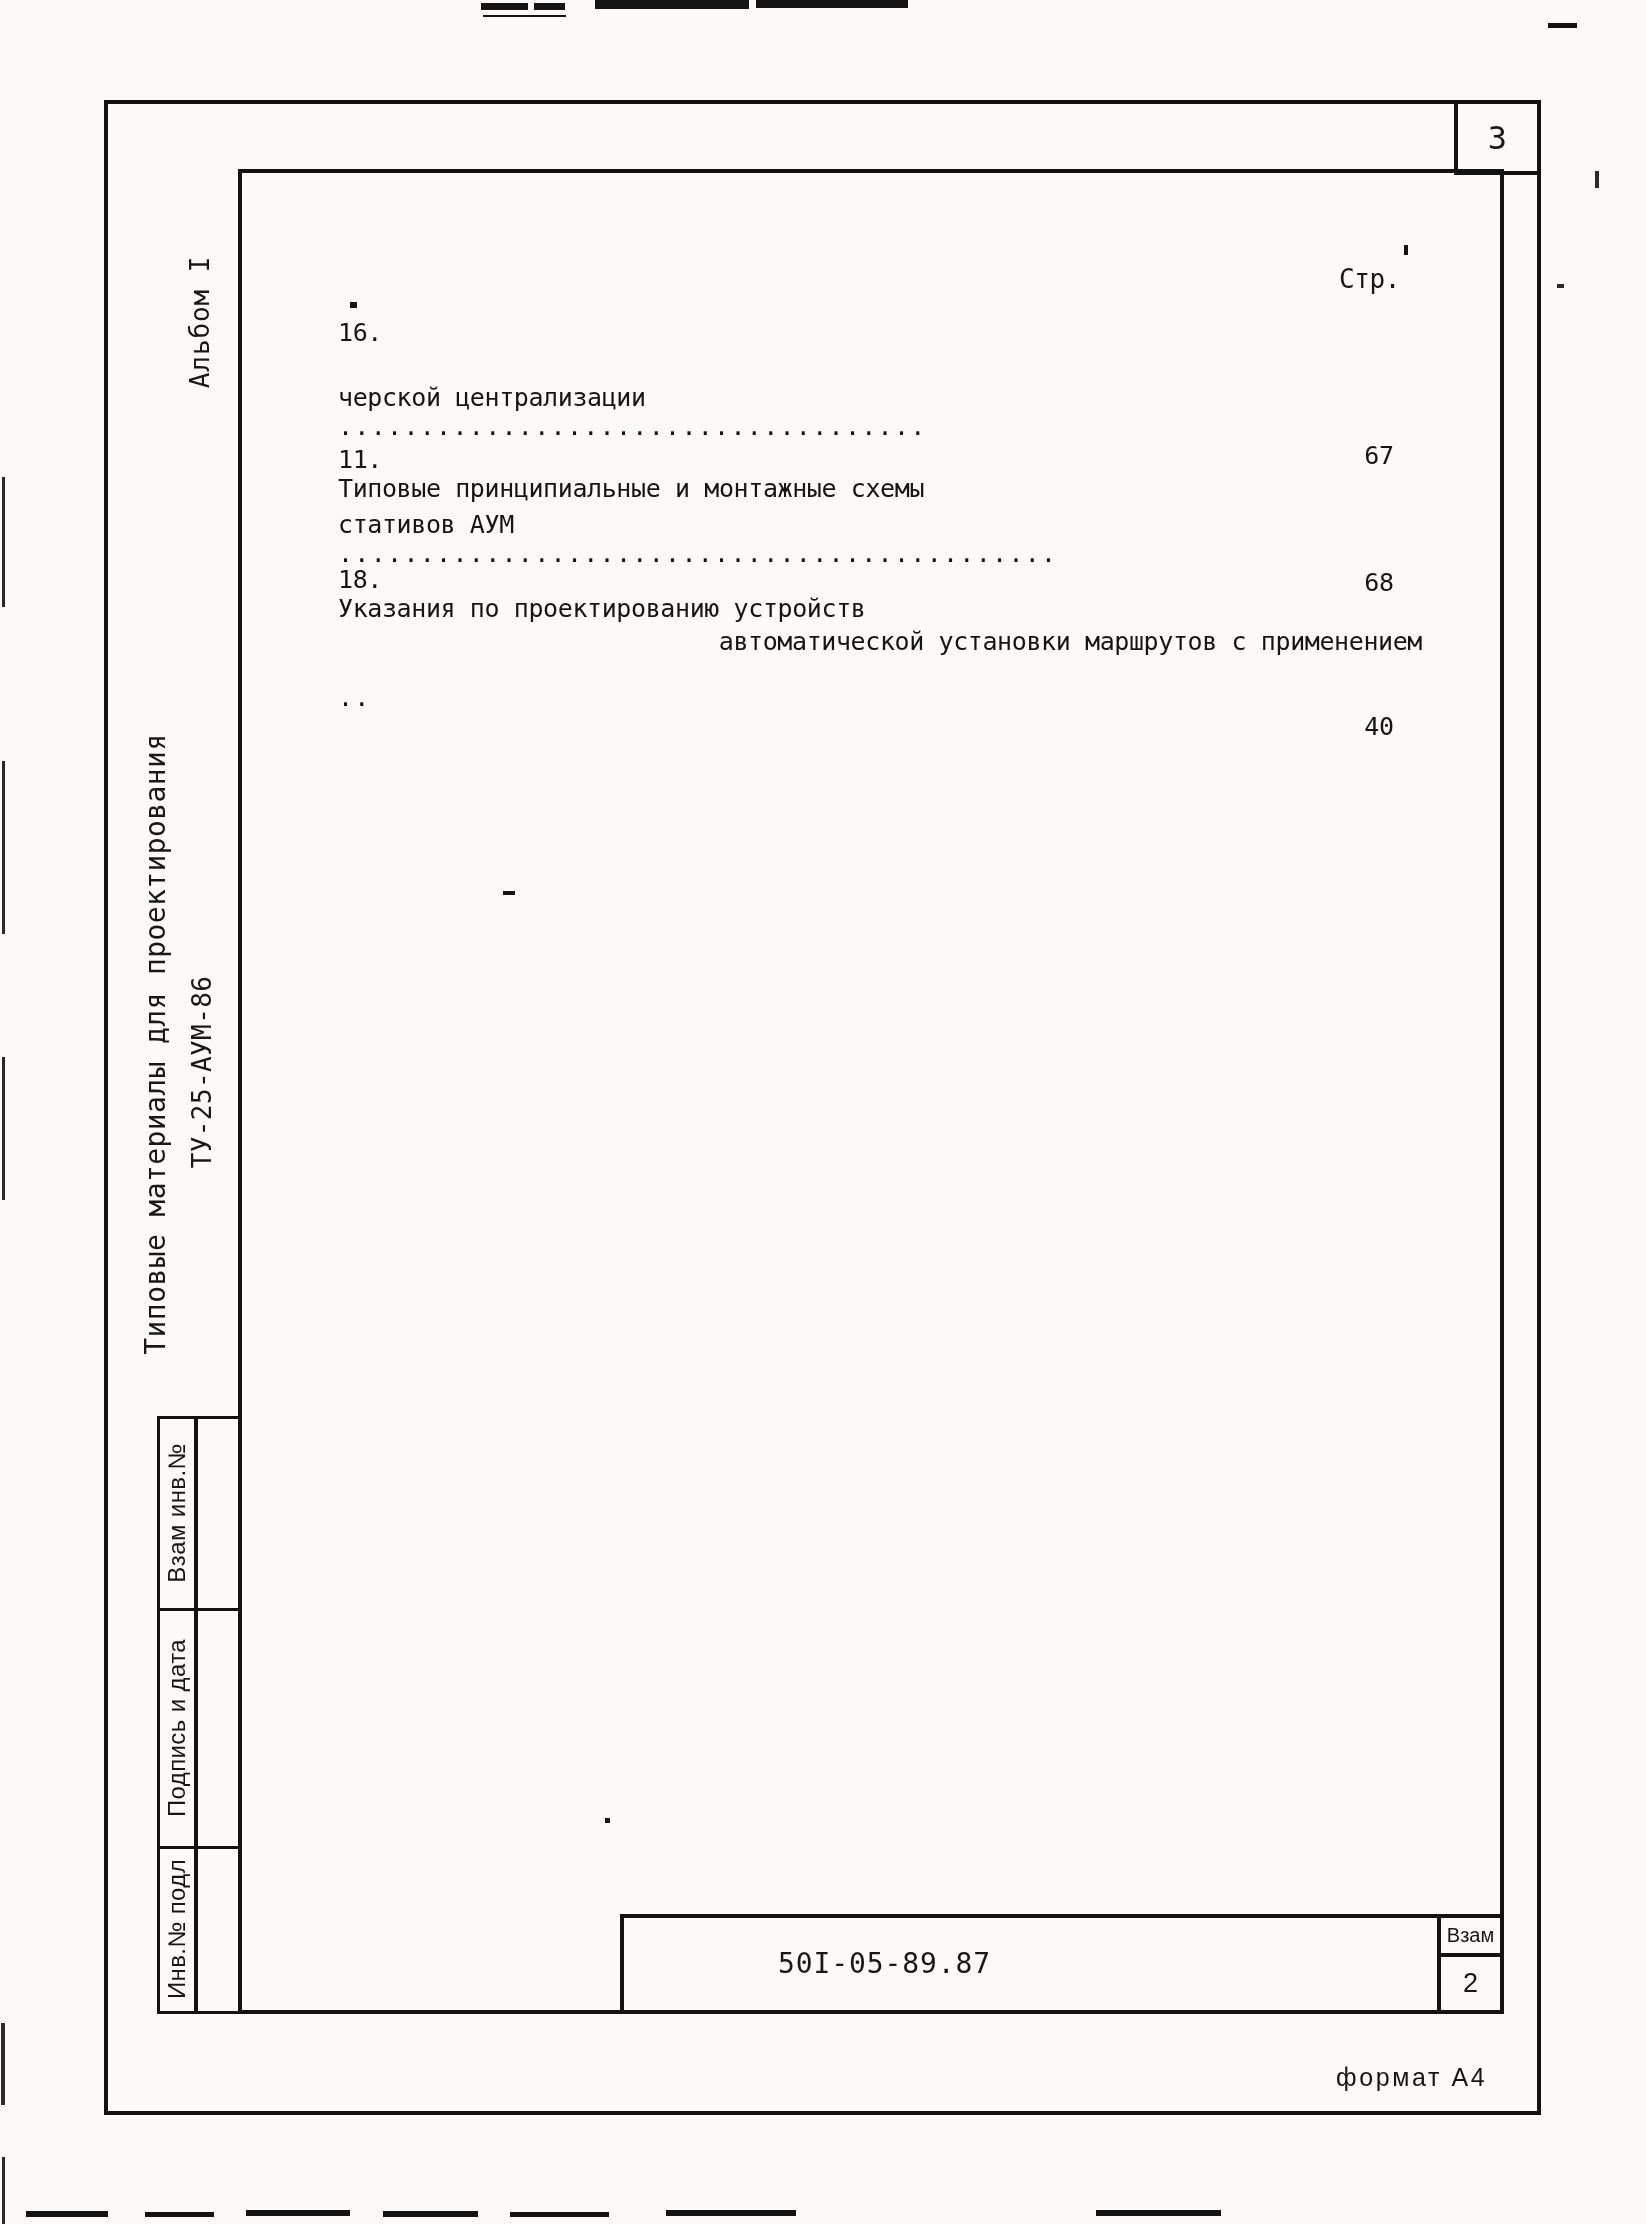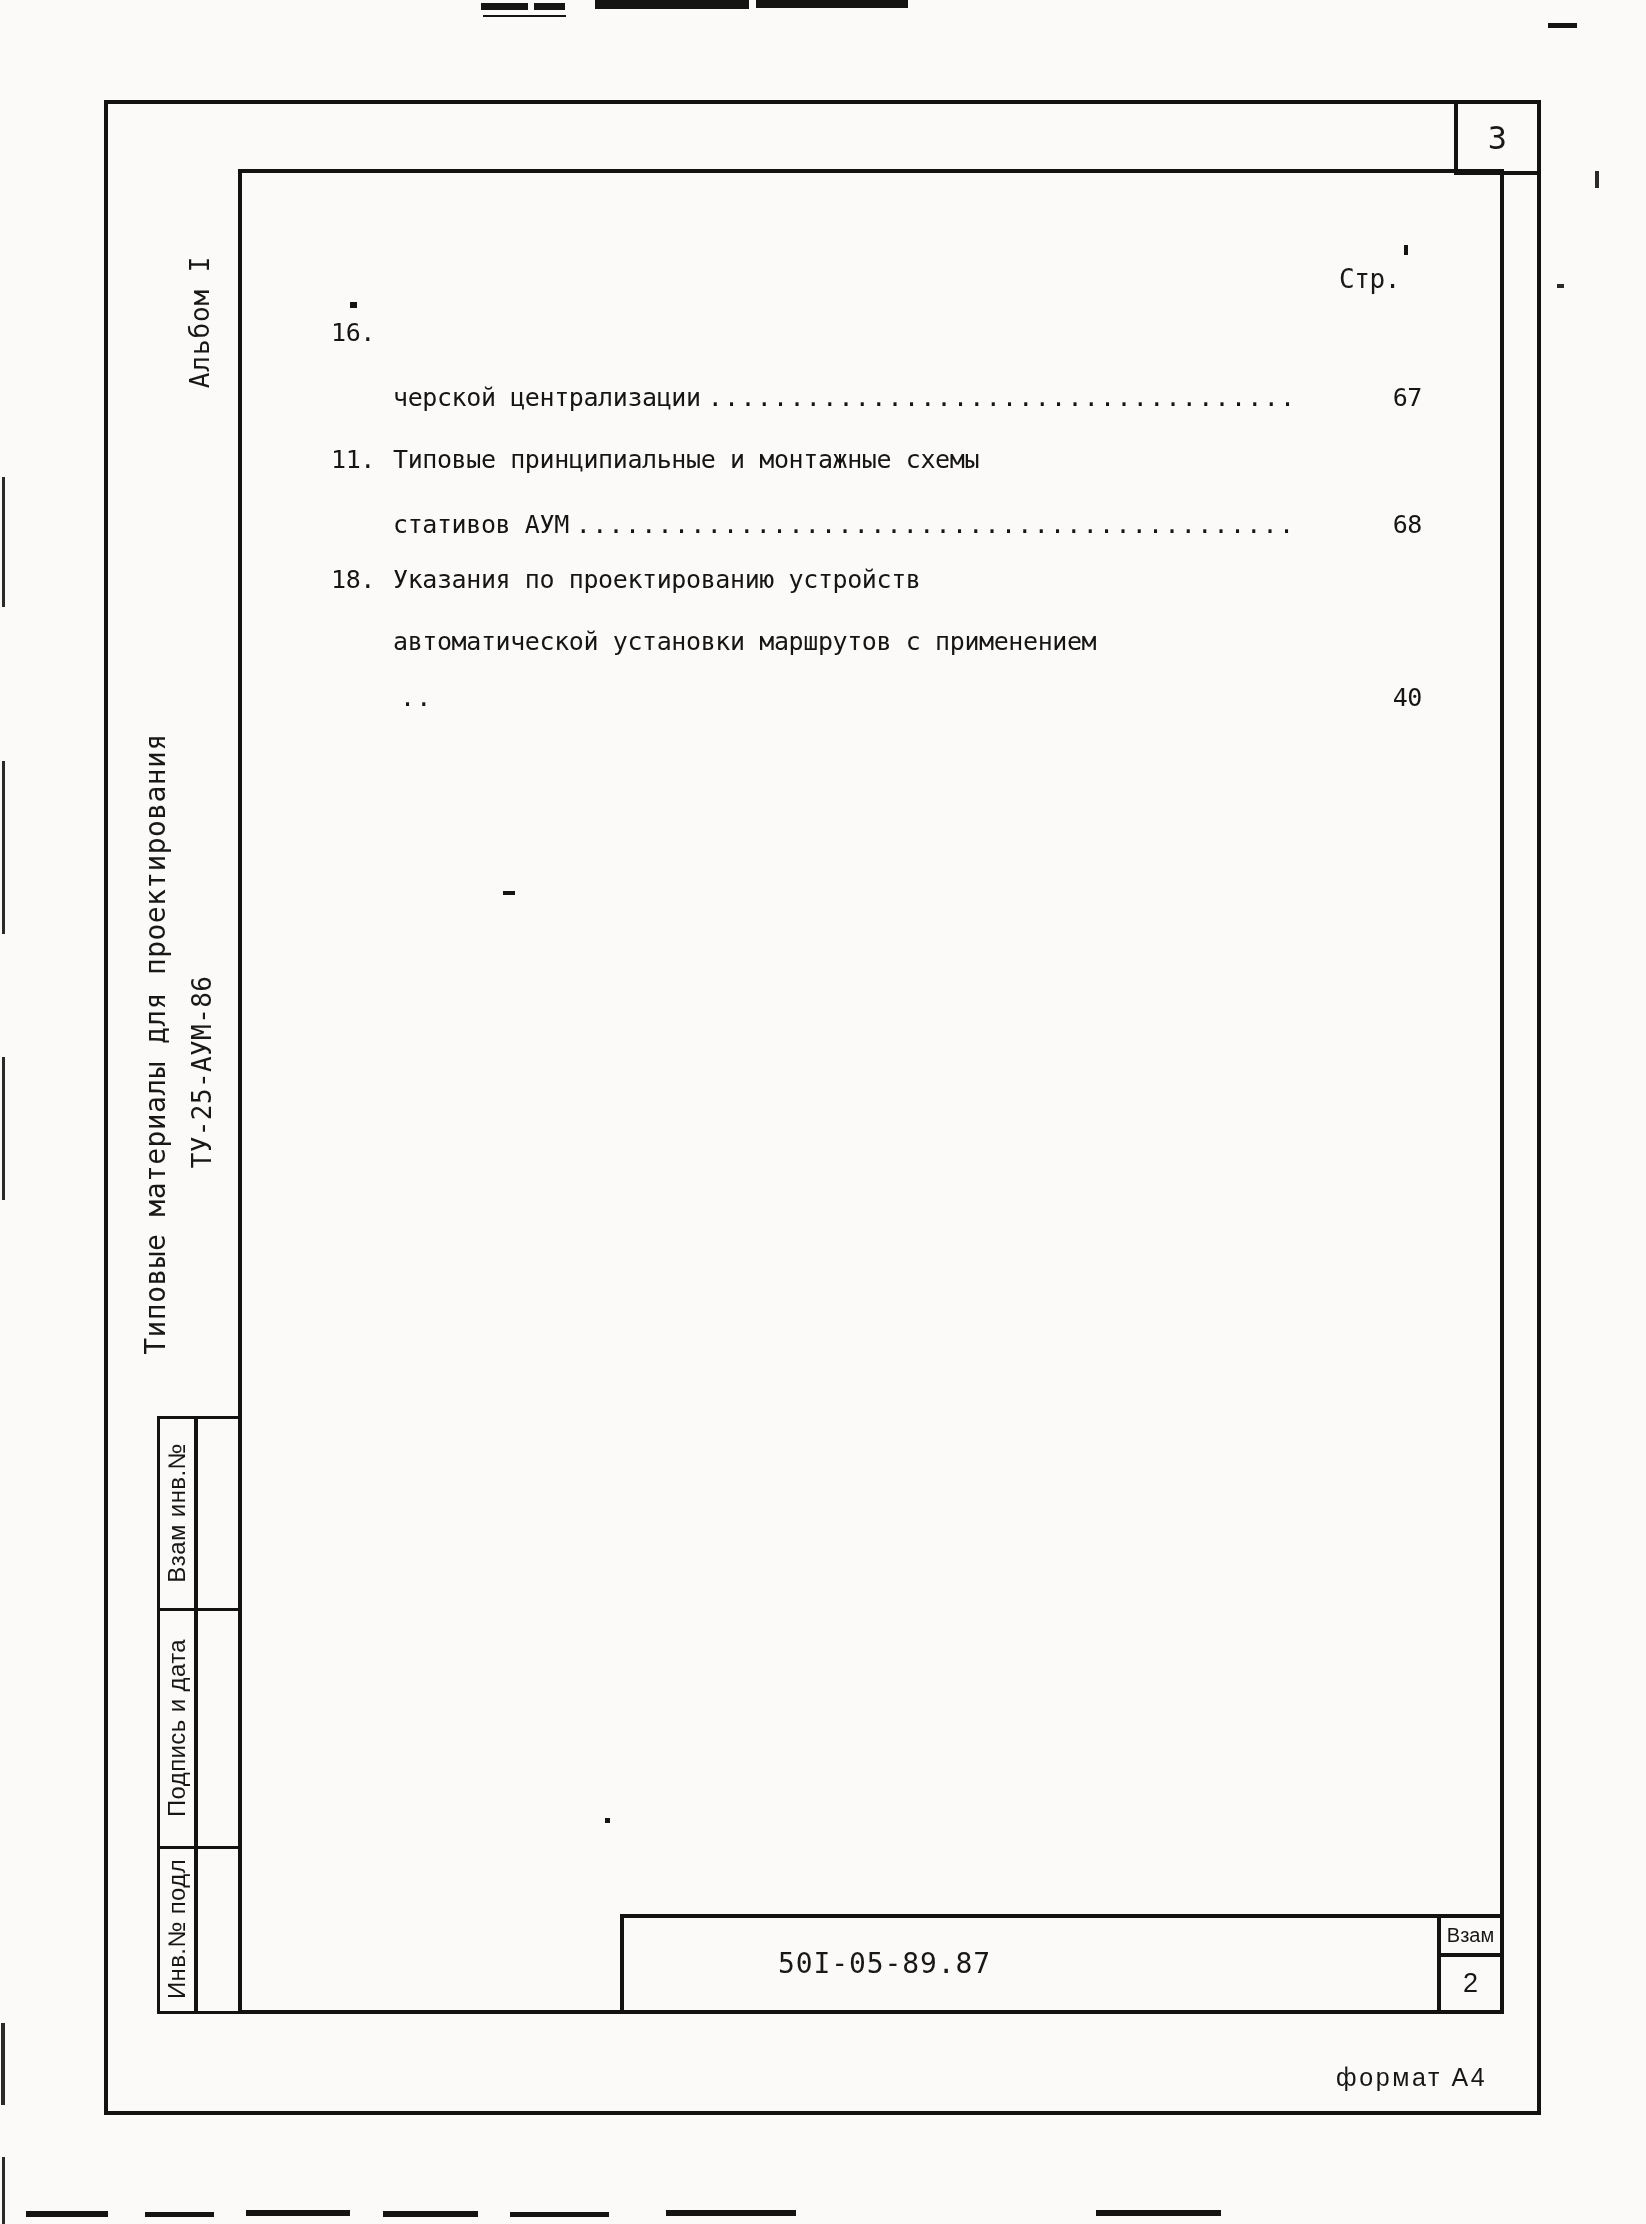--- a/index.html
+++ b/index.html
@@ -16,26 +16,26 @@
   .hand{font-family:"Liberation Sans","DejaVu Sans",sans-serif;color:#161616;}
   
   .vtext{
     position:absolute;white-space:nowrap;
     transform:translate(-50%,-50%) rotate(-90deg);
   }
   
   .toc{position:absolute;left:331px;top:304px;width:1091px;}
   .toc-row{
     position:absolute;left:0;width:1091px;display:flex;align-items:baseline;
-    font-size:25px;letter-spacing:-0.4px;white-space:pre;color:#151515;
+    font-size:25px;letter-spacing:-0.4px;white-space:pre;color:#151515;flex-direction:column;
   }
   .toc-num{width:62px;flex:0 0 auto;}
   .toc-body{flex:0 0 auto;}
   .toc-leader{flex:0 1 auto;margin-left:7px;letter-spacing:1.3px;overflow:hidden;}
-  .toc-page{margin-left:auto;width:86px;flex:0 0 auto;text-align:right;}
+  .toc-page{margin-left:auto;width:86px;flex:0 0 auto;text-align:center;}
   
   .stamp-box{position:absolute;box-sizing:border-box;border:3.5px solid #121212;}
   
   .tb{position:absolute;left:620px;top:1914px;width:884px;height:100px;
       box-sizing:border-box;border:4.3px solid #121212;}
   .tb-sheet-col{position:absolute;right:0;top:0;bottom:0;width:63px;
       box-sizing:border-box;border-left:4.3px solid #121212;}
   .tb-sheet-head{box-sizing:border-box;height:39px;border-bottom:4.3px solid #121212;
       display:flex;align-items:center;justify-content:center;font-size:20px;}
   .tb-sheet-val{height:53px;display:flex;align-items:center;justify-content:center;font-size:27px;}

